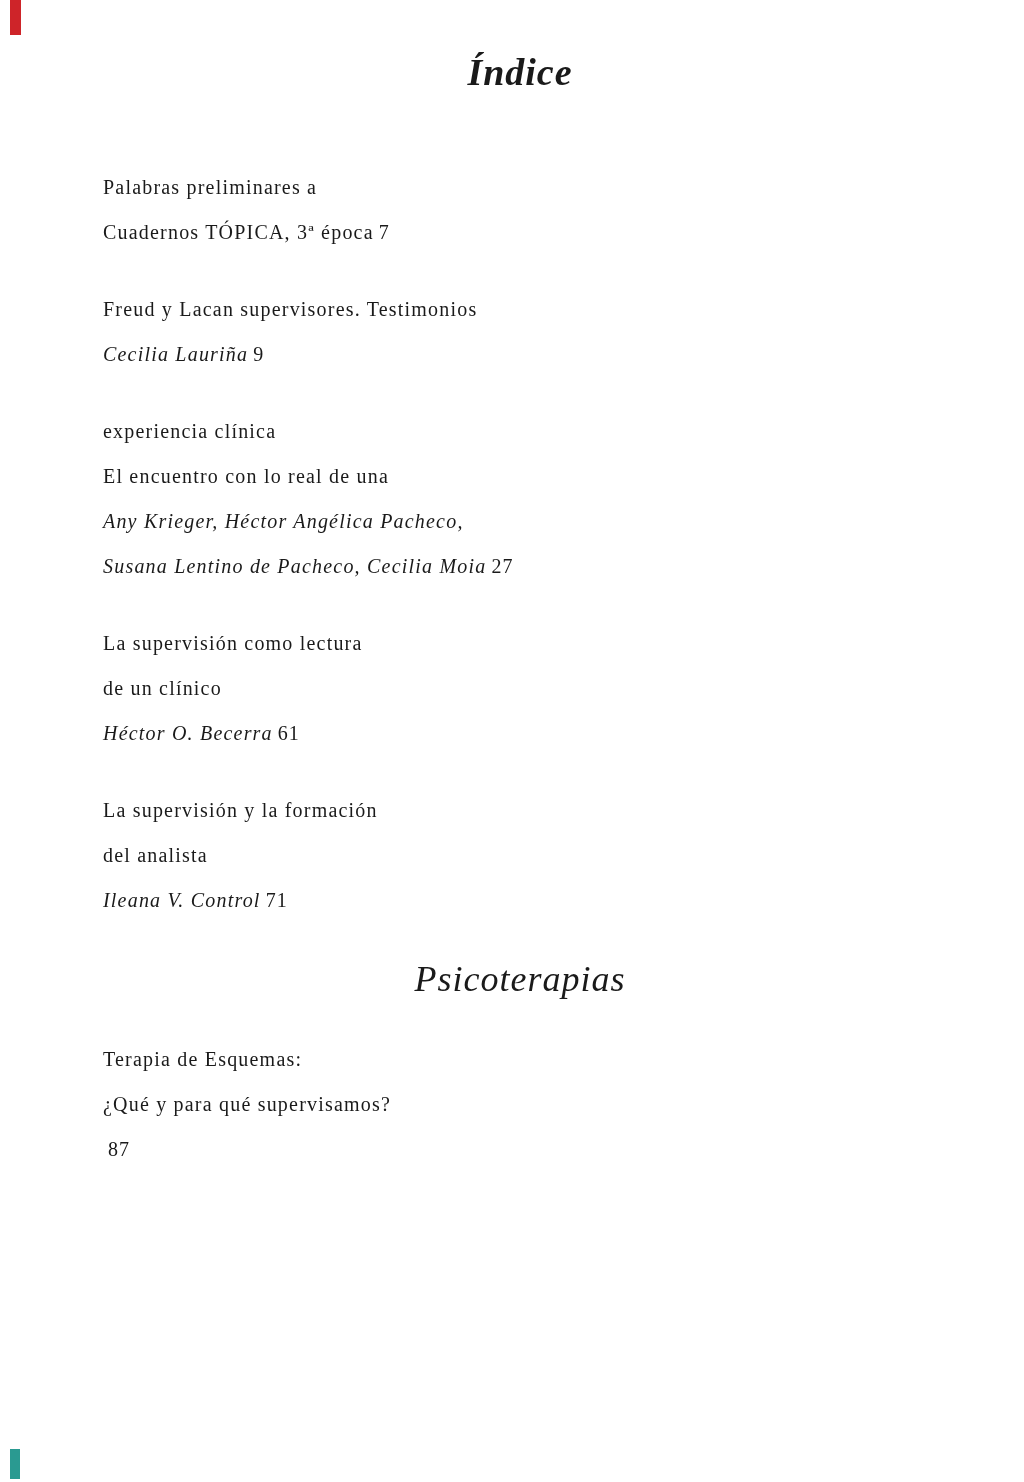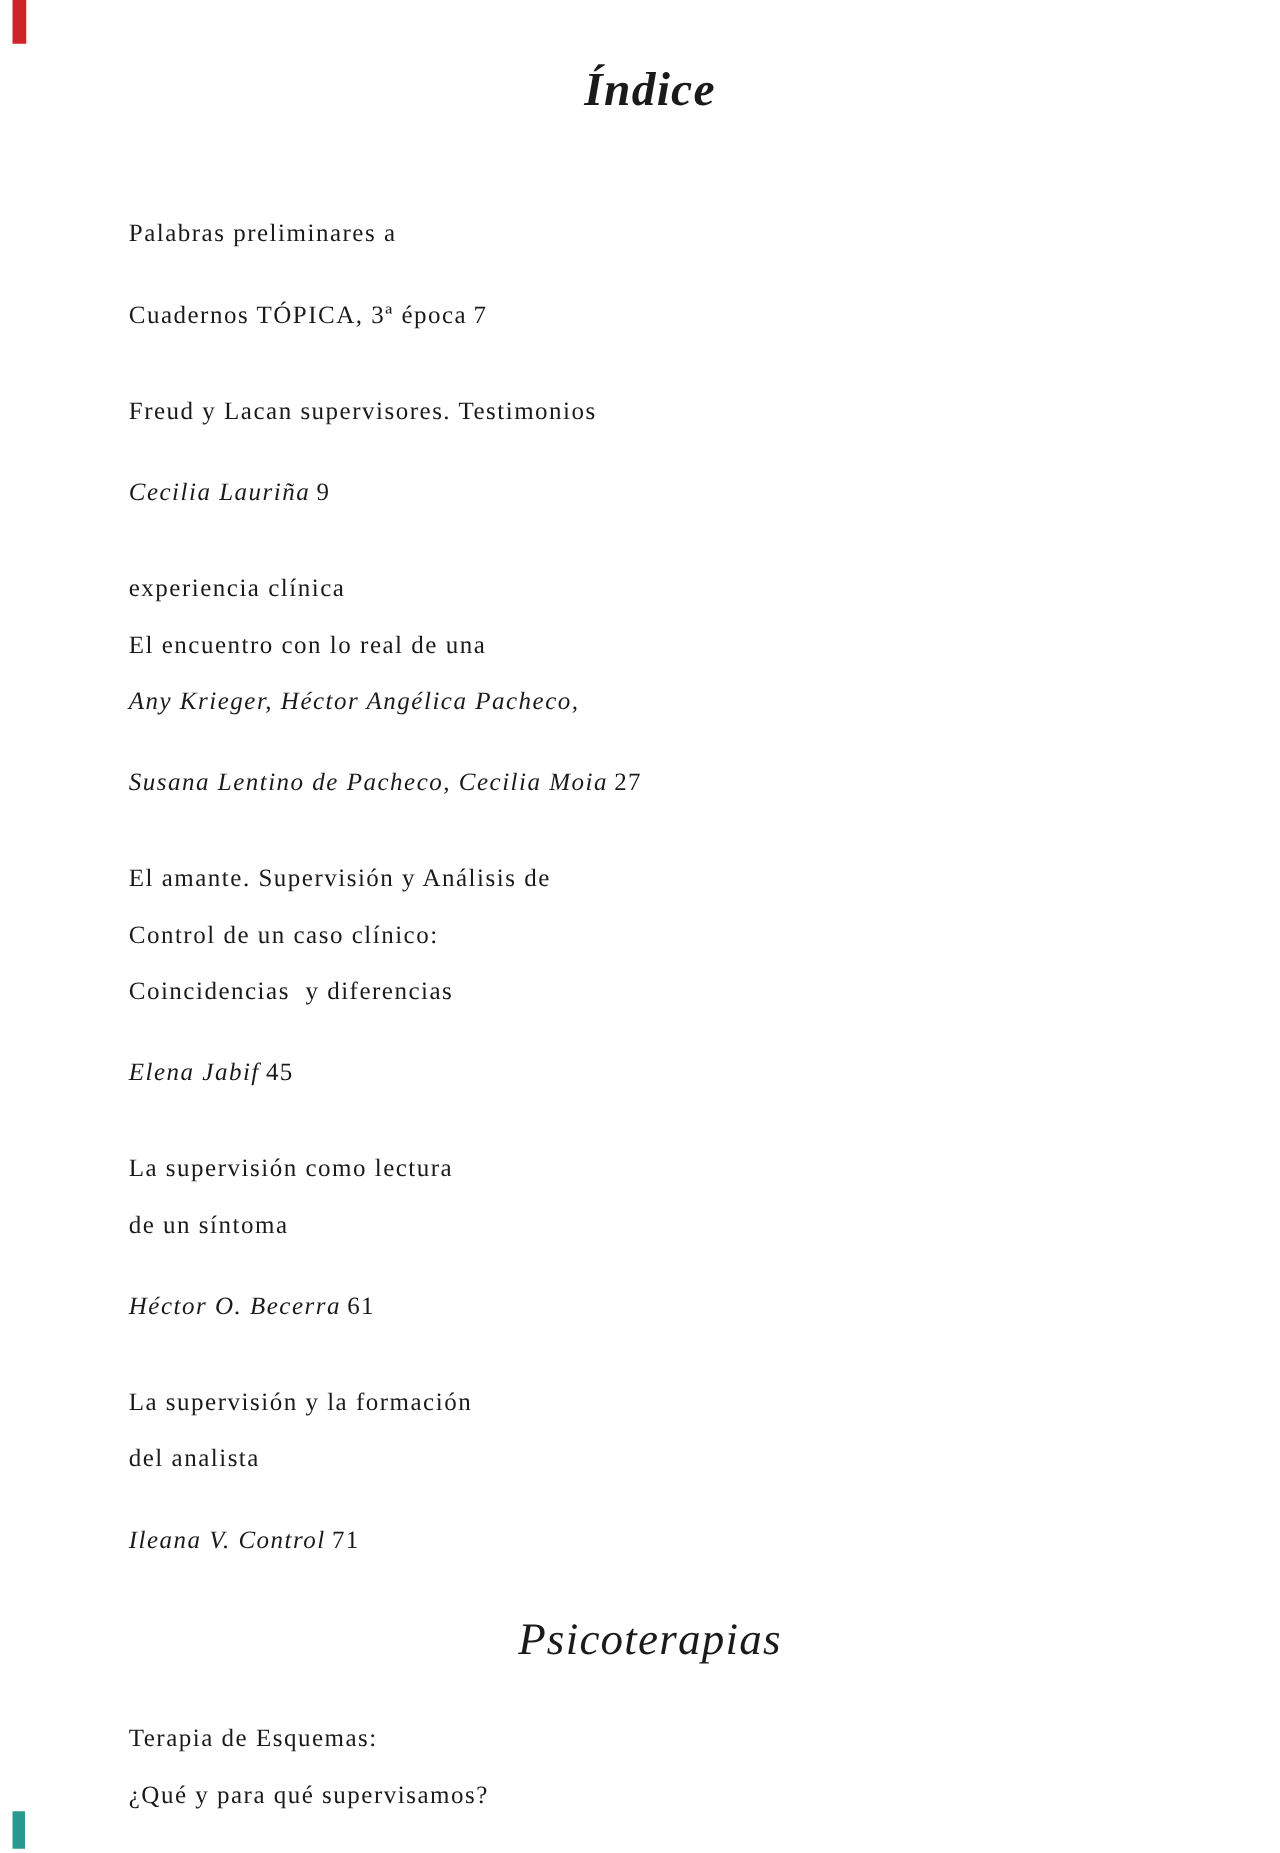--- a/index.html
+++ b/index.html
@@ -44,21 +44,20 @@
     font-size: 20px;
     line-height: 45px;
     letter-spacing: 1.2px;
     white-space: pre-wrap;
   }
   .italic { font-style: italic; }
   .roman  { font-style: normal; }
   .dotrow {
     display: flex;
     align-items: flex-start;
-    margin-top: 20px;
   }
   .dotrow > span { flex: 0 0 auto; }
   .dots {
     flex: 1 1 auto;
     height: 10px;
     margin: 0 1px 7px 4px;
     background-image: radial-gradient(circle at 4.5px 5px, #1a1a1a 2.1px, rgba(0,0,0,0) 2.7px);
     background-size: 9.5px 10px;
     background-repeat: repeat-x;
     background-position: left bottom;
@@ -94,28 +93,22 @@
           <div class="line roman">Freud y Lacan supervisores. Testimonios</div>
           <div class="line dotrow"><span class="italic">Cecilia Lauriña</span><span class="dots"></span><span class="pagenum roman">9</span></div>
         </div>
         <div class="entry">
           <div class="line roman">experiencia clínica</div>
           <div class="line roman">El encuentro con lo real de una</div>
           <div class="line italic">Any Krieger, Héctor Angélica Pacheco,</div>
           <div class="line dotrow"><span class="italic">Susana Lentino de Pacheco, Cecilia Moia</span><span class="dots"></span><span class="pagenum roman">27</span></div>
         </div>
         <div class="entry">
-          <div class="line roman">El amante. Supervisión y Análisis de</div>
-          <div class="line roman">Control de un caso clínico:</div>
-          <div class="line roman">Coincidencias  y diferencias</div>
-          <div class="line dotrow"><span class="italic">Elena Jabif</span><span class="dots"></span><span class="pagenum roman">45</span></div>
-        </div>
-        <div class="entry">
           <div class="line roman">La supervisión como lectura</div>
-          <div class="line roman">de un síntoma</div>
+          <div class="line roman">de un clínico</div>
           <div class="line dotrow"><span class="italic">Héctor O. Becerra</span><span class="dots"></span><span class="pagenum roman">61</span></div>
         </div>
         <div class="entry">
           <div class="line roman">La supervisión y la formación</div>
           <div class="line roman">del analista</div>
           <div class="line dotrow"><span class="italic">Ileana V. Control</span><span class="dots"></span><span class="pagenum roman">71</span></div>
         </div>
       </div>
 
     <div class="section-heading">Psicoterapias</div>

